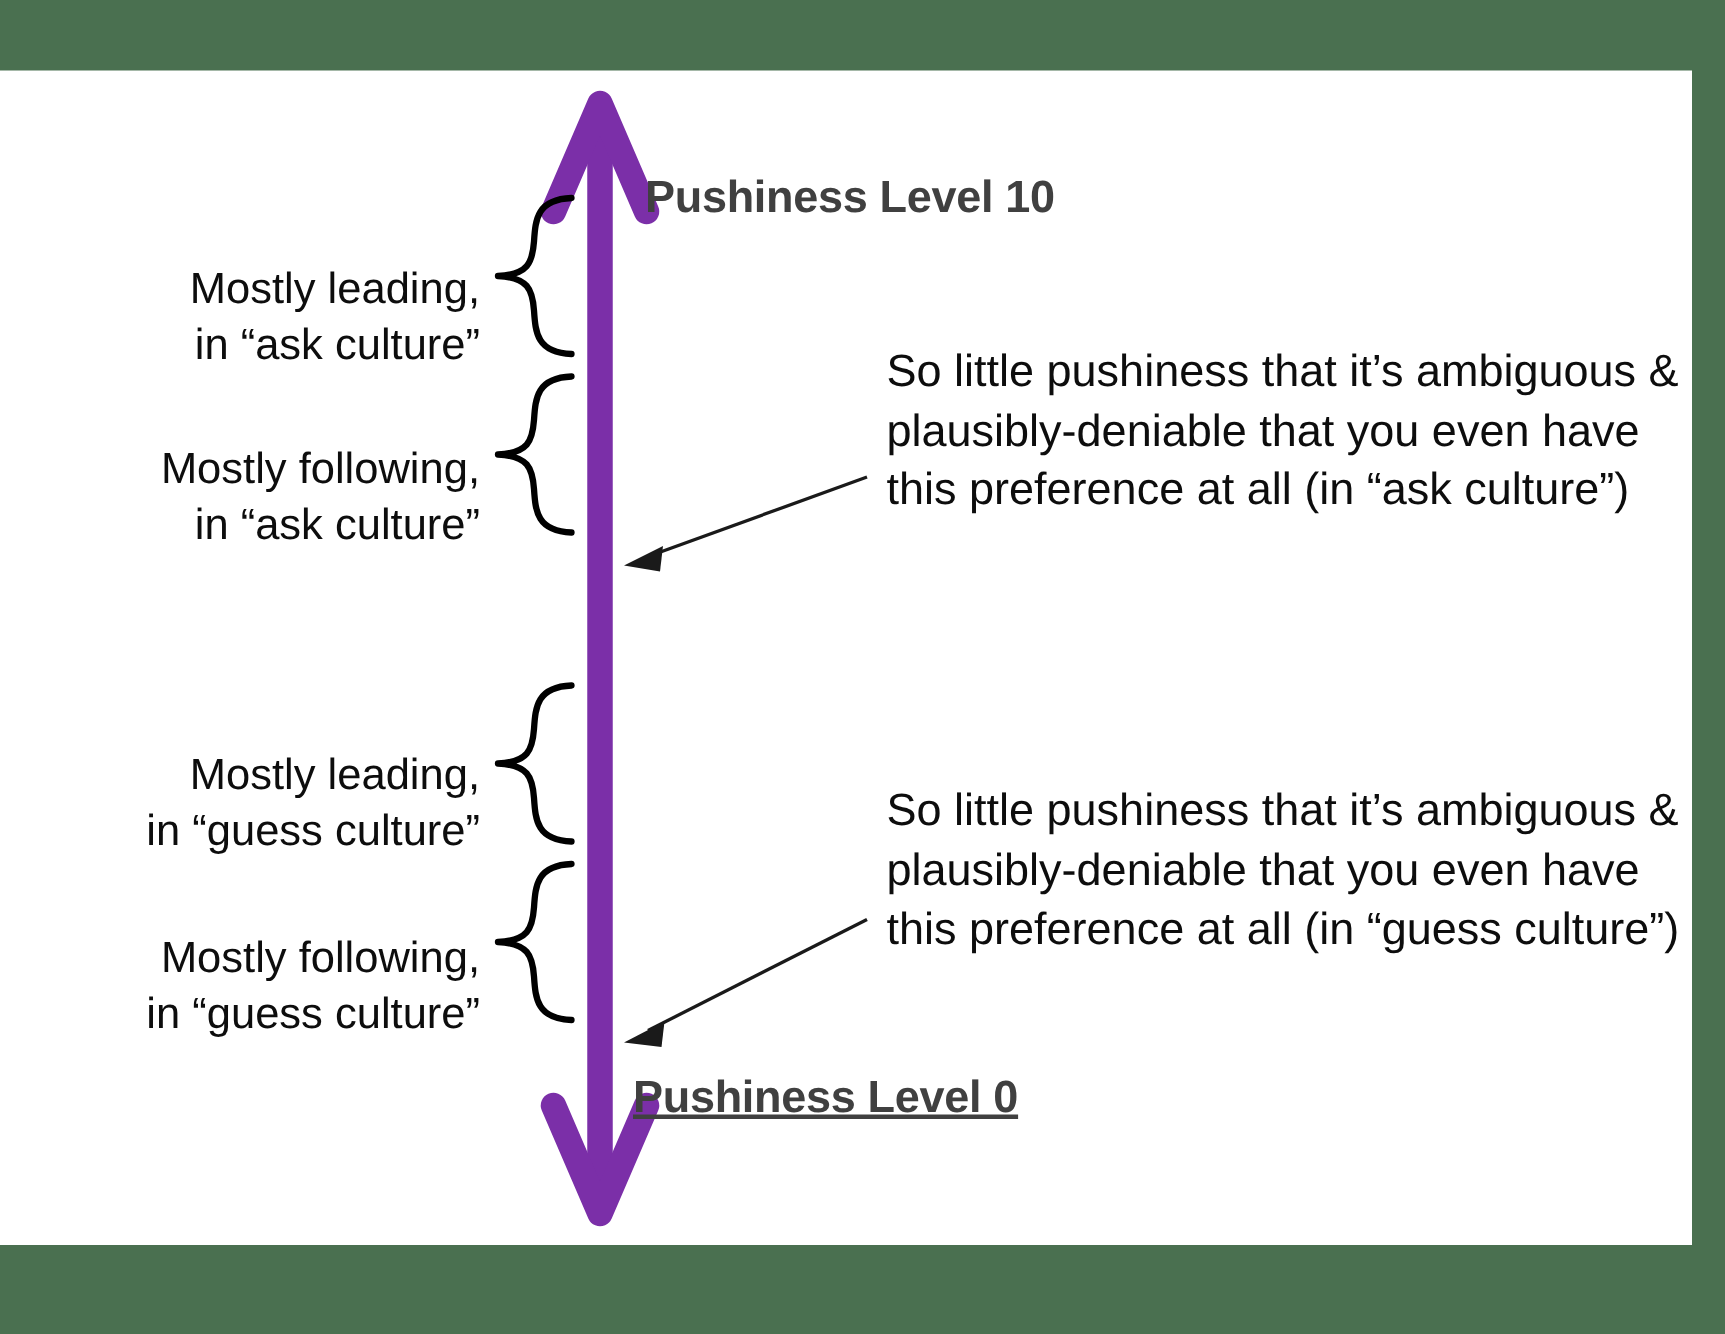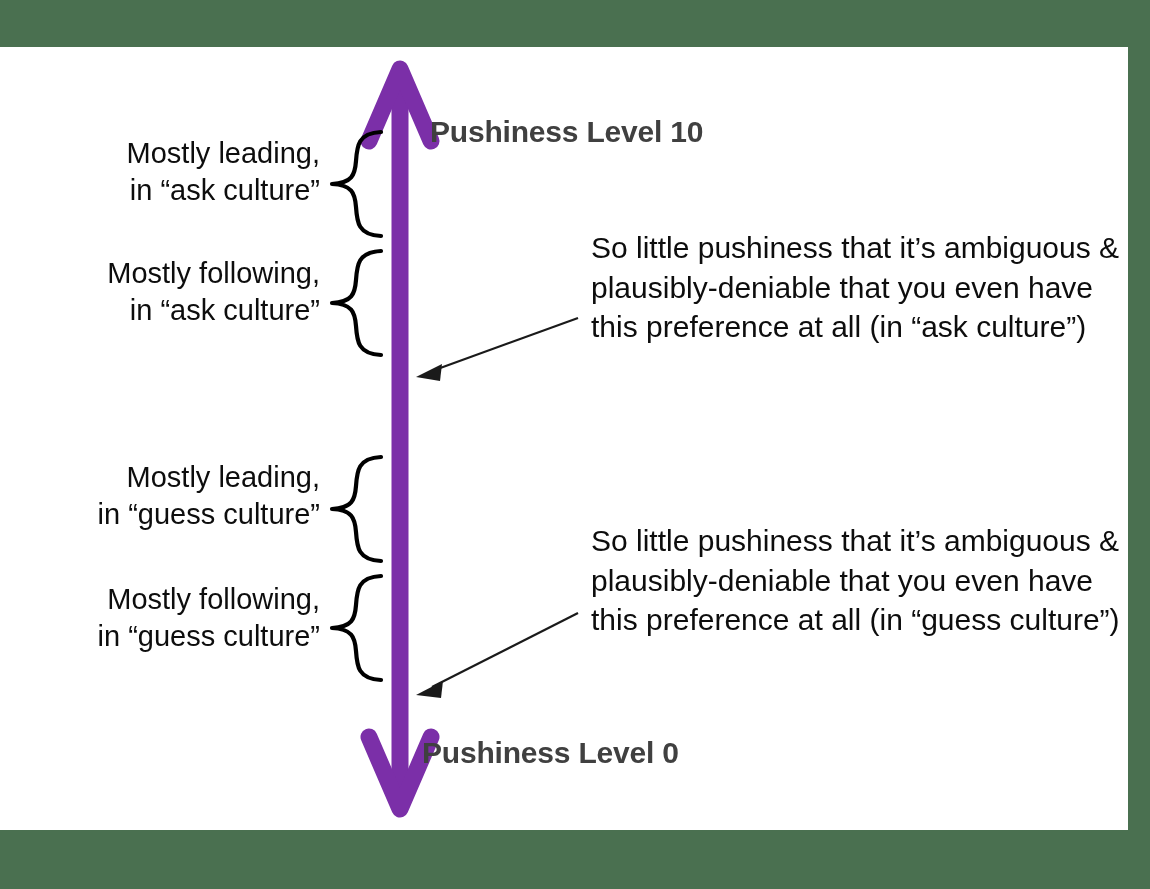--- a/index.html
+++ b/index.html
@@ -46,29 +46,30 @@
   .axis-label {
     position: absolute;
     color: #404040;
     font-weight: bold;
     font-size: 30px;
     line-height: 1.15;
     white-space: nowrap;
     letter-spacing: -0.2px;
   }
   #label-top    { left: 430px; top: 68px; }
-  #label-bottom { left: 422px; top: 689px; }
+  #label-bottom { left: 422px; top: 668px; text-decoration: underline; }
 
   .group-label {
     position: absolute;
     font-size: 29px;
     line-height: 1.28;
     color: #0d0d0d;
     text-align: right;
     white-space: pre-line;
+    margin-top: 40px;
   }
   #grp-0 { left: 20px; top: 88px;  width: 300px; }
   #grp-1 { left: 20px; top: 208px; width: 300px; }
   #grp-2 { left: 20px; top: 412px; width: 300px; }
   #grp-3 { left: 20px; top: 534px; width: 300px; }
 
   .note {
     position: absolute;
     font-size: 30px;
     line-height: 1.32;

